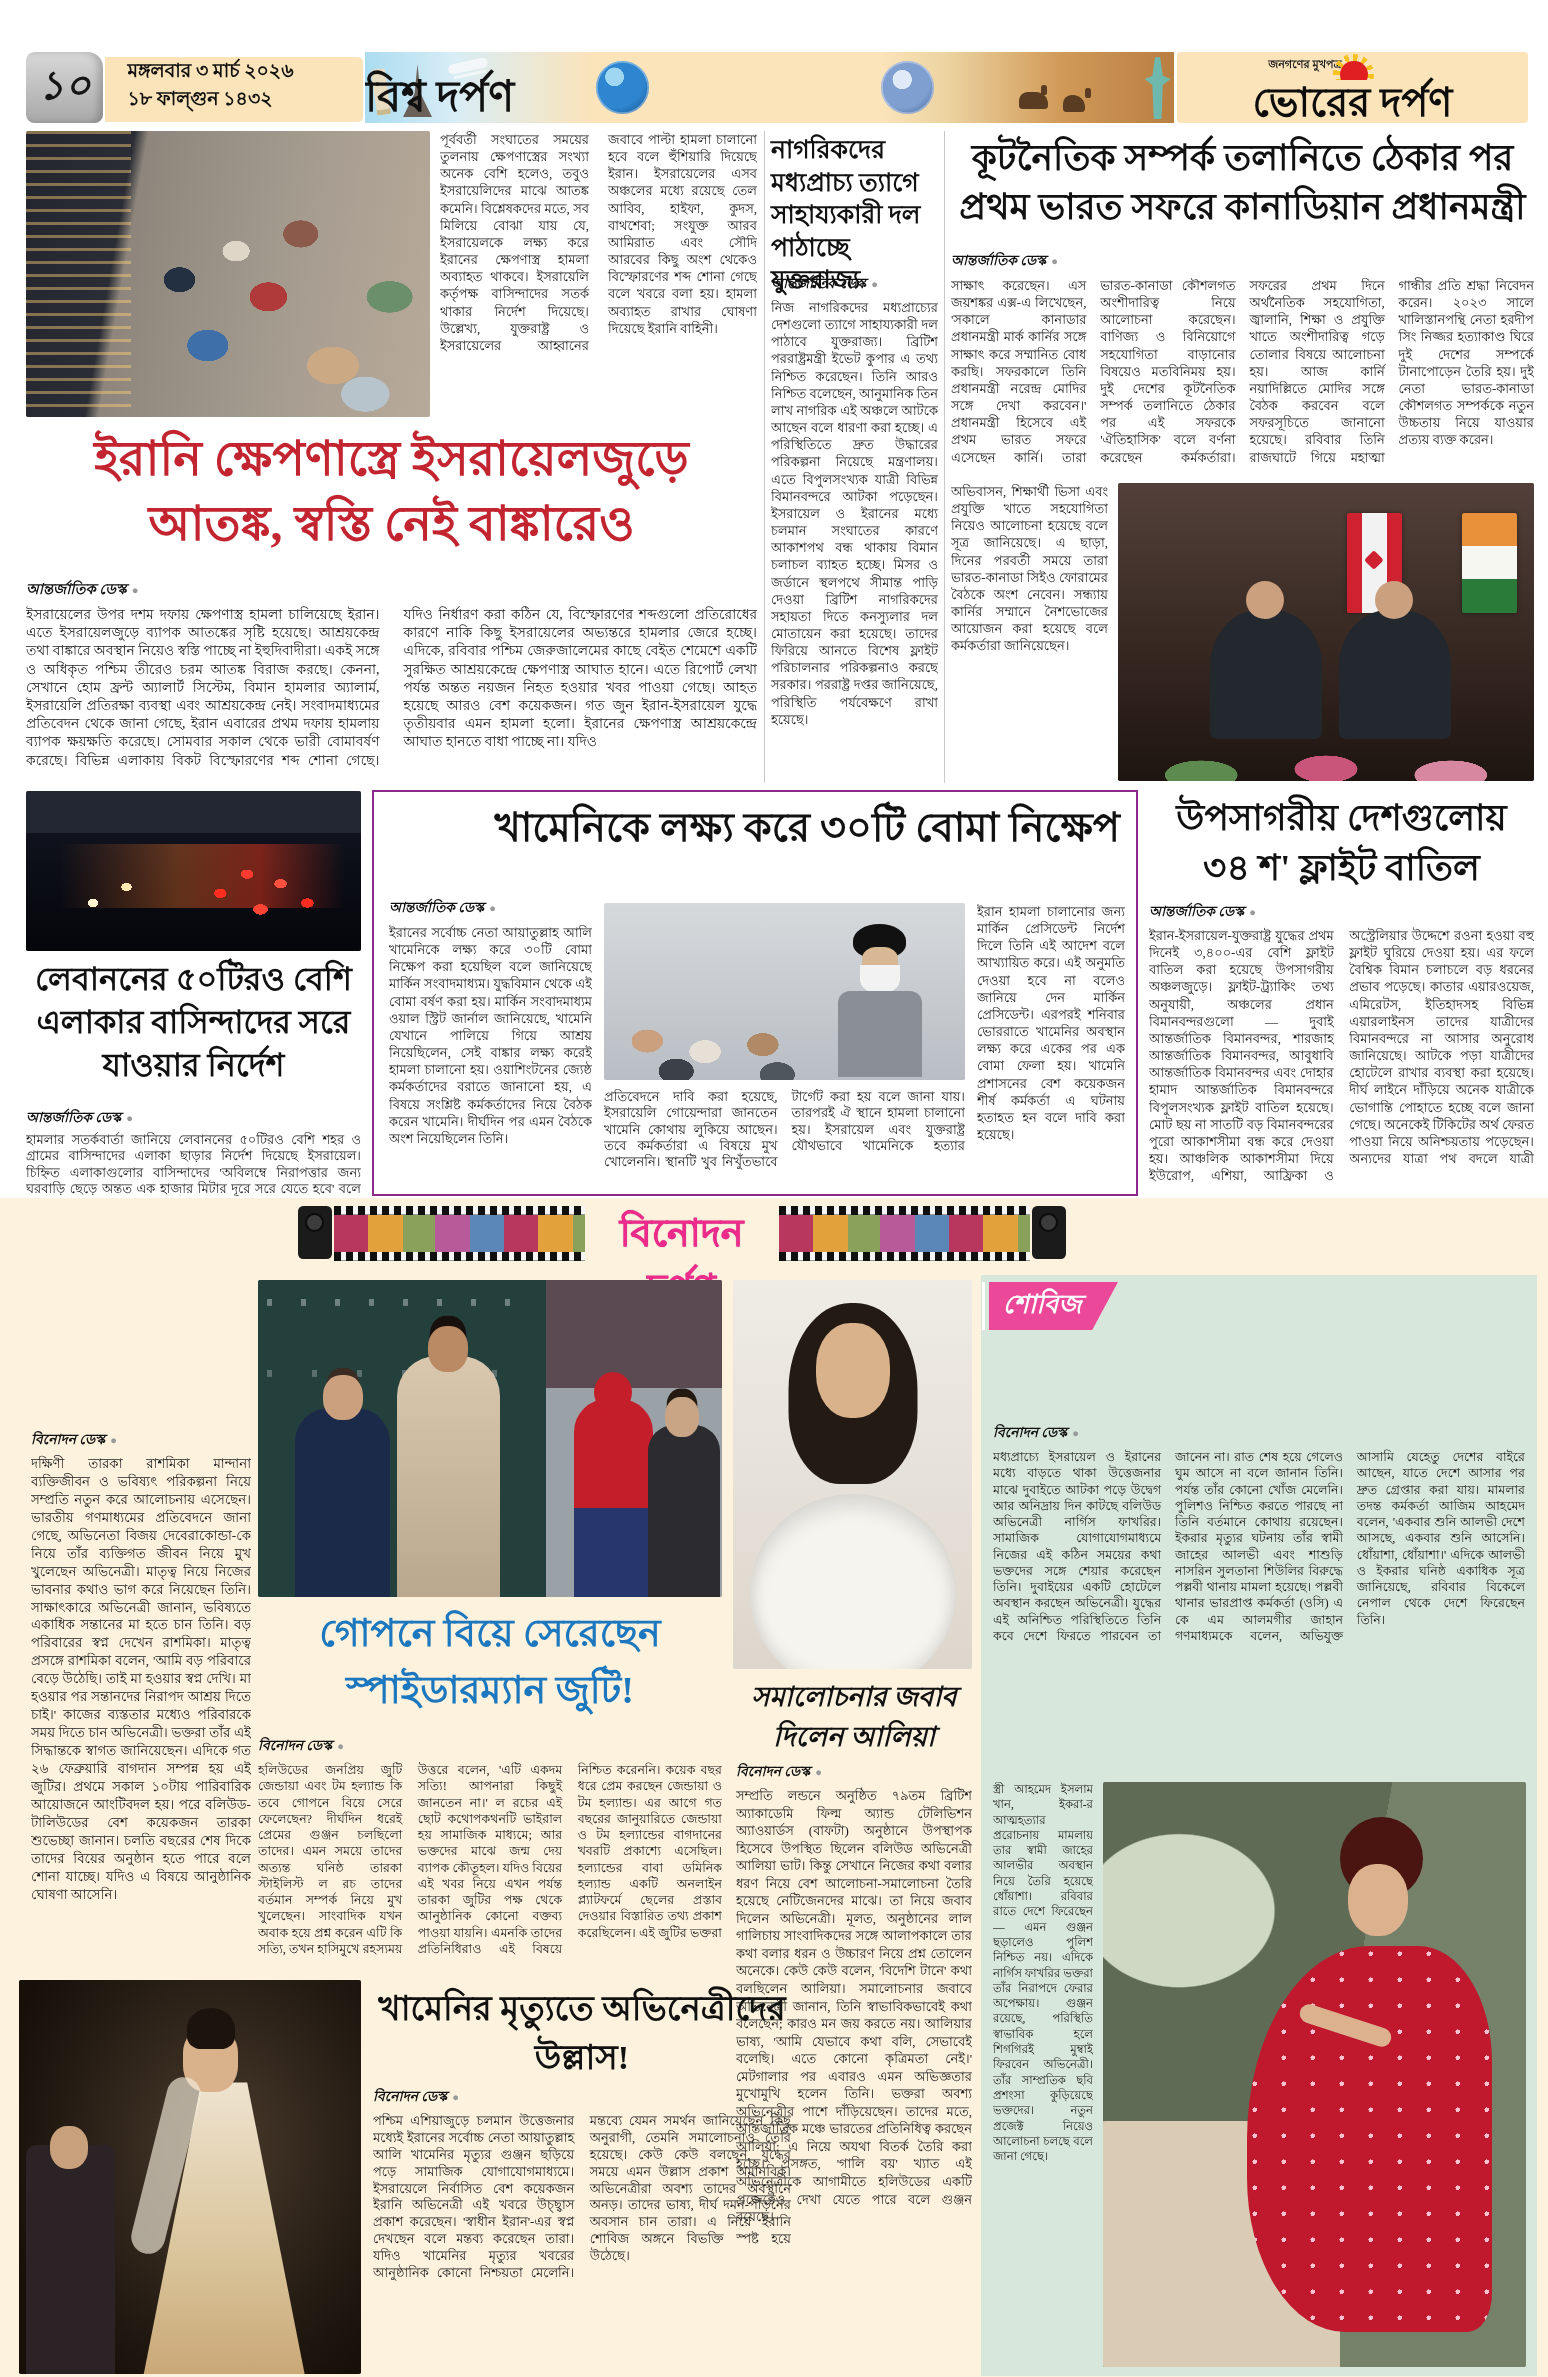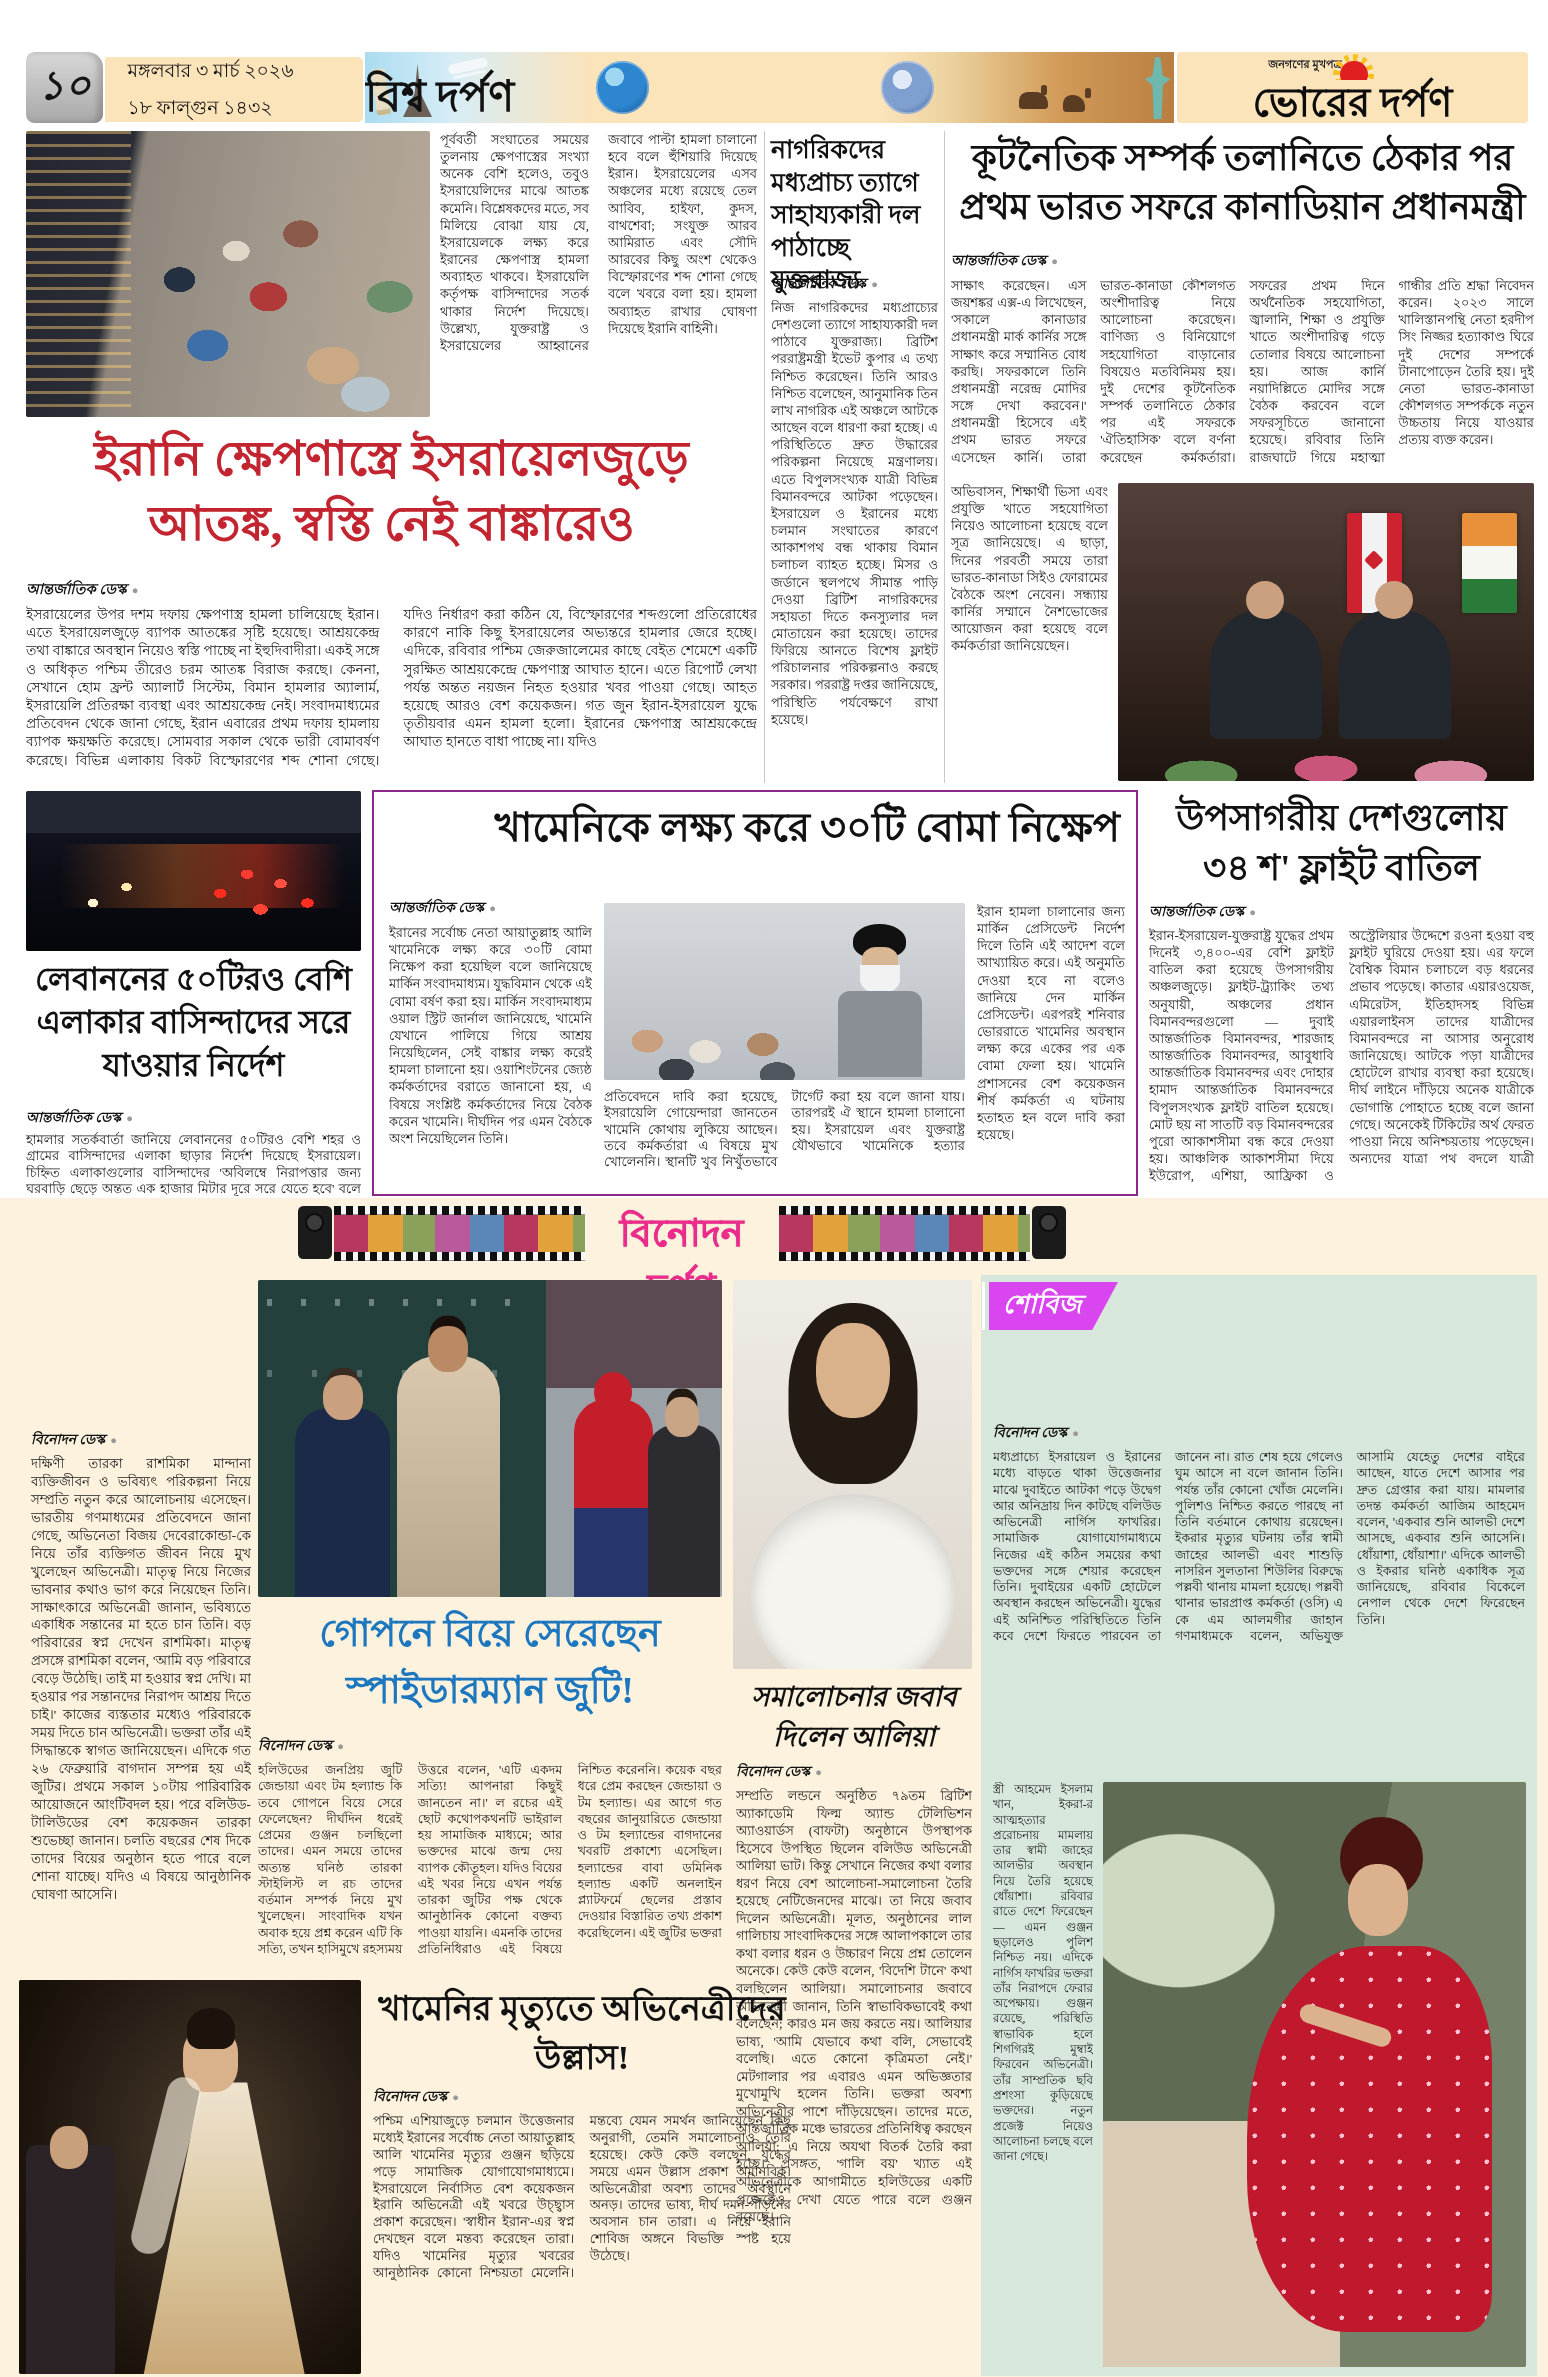--- a/index.html
+++ b/index.html
@@ -11,22 +11,22 @@
   .headline-left{font-weight:bold;text-align:left;color:#111;}
   .byline-row{position:absolute;font-weight:bold;font-style:italic;font-size:14.6px;color:#111;}
   .byline-dot{color:#9a9a9a;font-style:normal;font-size:11.2px;margin-left:5.2px;}
   .body-text{position:absolute;font-size:13.8px;line-height:1.32;text-align:justify;overflow:hidden;color:#1a1a1a;}
   .vrule{position:absolute;width:0.9px;background:#c9c9c9;}
   
   .page-scroll{position:absolute;left:26px;top:52px;width:77px;height:71px;background:linear-gradient(180deg,#d8d8d8,#a8a8a8);
     border-radius:8.6px 15.5px 8.6px 8.6px;display:flex;align-items:center;justify-content:center;
     font-weight:bold;font-style:italic;font-size:40px;color:#151515;box-shadow:inset -5.2px 0 6.9px rgba(0,0,0,.18);}
   .date-box{position:absolute;left:105px;top:57px;width:258px;height:65px;background:#fbe3ba;border-radius:0 5.2px 5.2px 0;
-    display:flex;flex-direction:column;justify-content:space-between;padding-left:22.4px;box-sizing:border-box;
-    font-weight:normal;font-size:19px;line-height:1.45;}
+    display:flex;flex-direction:column;justify-content:flex-start;padding-left:22.4px;box-sizing:border-box;
+    font-weight:bold;font-size:19px;line-height:1.45;}
   .collage{position:absolute;left:365px;top:52px;width:809px;height:71px;overflow:hidden;
     background:linear-gradient(90deg,#aadcf0 0%,#d8edf6 11%,#fbe3ba 28%,#fbe3ba 64%,#ecd3a0 72%,#d19a58 86%,#b97f42 100%);}
   .collage-title{position:absolute;left:0;right:0;top:12px;font-weight:bold;font-size:43px;color:#111;}
   .globe{position:absolute;width:53px;height:53px;border-radius:50%;
     background:radial-gradient(circle at 35% 30%,#9fd6f2 0 18%,#2e86d0 19% 60%,#134a86 100%);
     box-shadow:inset 0 0 0 1.7px rgba(255,255,255,.35);}
   .globe.g2{background:radial-gradient(circle at 40% 35%,#dfe9f7 0 20%,#7f9fd0 21% 60%,#33568e 100%);}
   .pisa{position:absolute;left:8.6px;top:17px;width:13.8px;height:46px;background:#e8dcc2;transform:rotate(-8deg);border-radius:2.6px;
     box-shadow:inset 0 -5.2px 0 #c9b98f;}
   .eiffel{position:absolute;left:38px;top:12px;width:29px;height:53px;background:#6b6158;
@@ -53,21 +53,21 @@
       repeating-linear-gradient(90deg,#101010 0 6.9px,#f5f5f5 6.9px 12px) 0 0/100% 8.6px no-repeat,
       repeating-linear-gradient(90deg,#101010 0 6.9px,#f5f5f5 6.9px 12px) 0 100%/100% 8.6px no-repeat,
       repeating-linear-gradient(90deg,#b8375f 0 34px,#e3a13c 34px 69px,#8aa15c 69px 101px,#b85a9a 101px 136px,#5a87b8 136px 170px) 0 50%/100% 38px no-repeat,
       #101010;}
   .camera{position:absolute;width:34px;height:53px;background:#1b1b1b;border-radius:5.2px;}
   .camera .lens{position:absolute;left:6.9px;top:6.9px;width:19px;height:19px;border-radius:50%;background:#3c3c3c;border:2.6px solid #0c0c0c;box-sizing:border-box;}
   .banner-title{position:absolute;left:581px;top:1206px;width:201px;text-align:center;font-weight:bold;font-size:38px;color:#ee2a8d;
     text-shadow:0 0 0.9px #b0005e;line-height:1.45;}
   .mint-box{position:absolute;left:981px;top:1275px;width:556px;height:1101px;background:#d8e7db;}
   .tag-bar{position:absolute;left:982px;top:1282px;width:3.4px;height:48px;background:#ffffff;}
-  .showbiz-tag{position:absolute;left:989px;top:1282px;width:129px;height:48px;background:#d946ef;
+  .showbiz-tag{position:absolute;left:989px;top:1282px;width:129px;height:48px;background:#ec4899;
     clip-path:polygon(0 0,100% 0,80% 100%,0 100%);display:flex;align-items:center;
     font-style:italic;font-weight:bold;font-size:26px;color:#fff;padding-left:13.8px;box-sizing:border-box;}
   
   .ph-airport{background:
     radial-gradient(34px 26px at 45% 75%, #3f6fa8 0 60%, transparent 61%),
     radial-gradient(31px 24px at 60% 58%, #b03a3a 0 60%, transparent 61%),
     radial-gradient(43px 31px at 76% 82%, #caa984 0 60%, transparent 61%),
     radial-gradient(26px 20.6px at 38% 52%, #223041 0 60%, transparent 61%),
     radial-gradient(22.4px 17px at 52% 42%, #e0d6c8 0 60%, transparent 61%),
     radial-gradient(38px 26px at 90% 58%, #6a8f6a 0 60%, transparent 61%),

